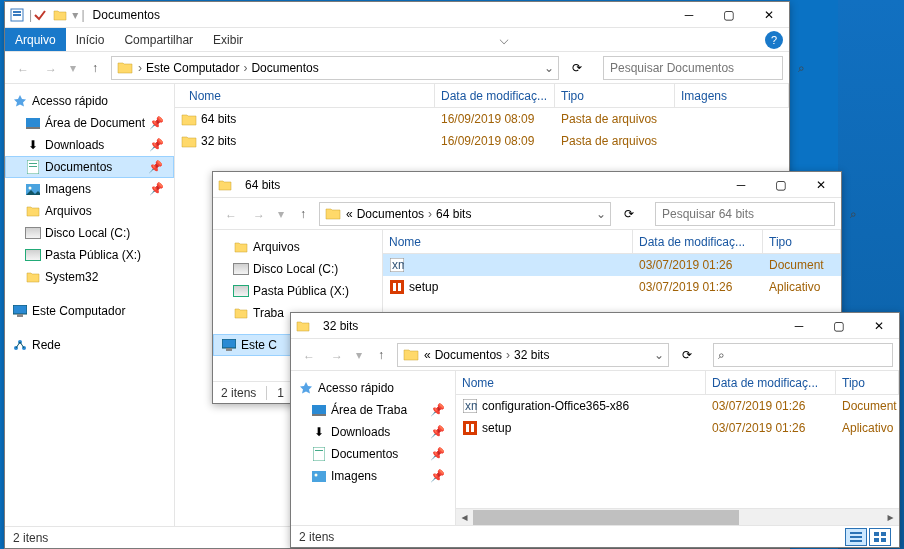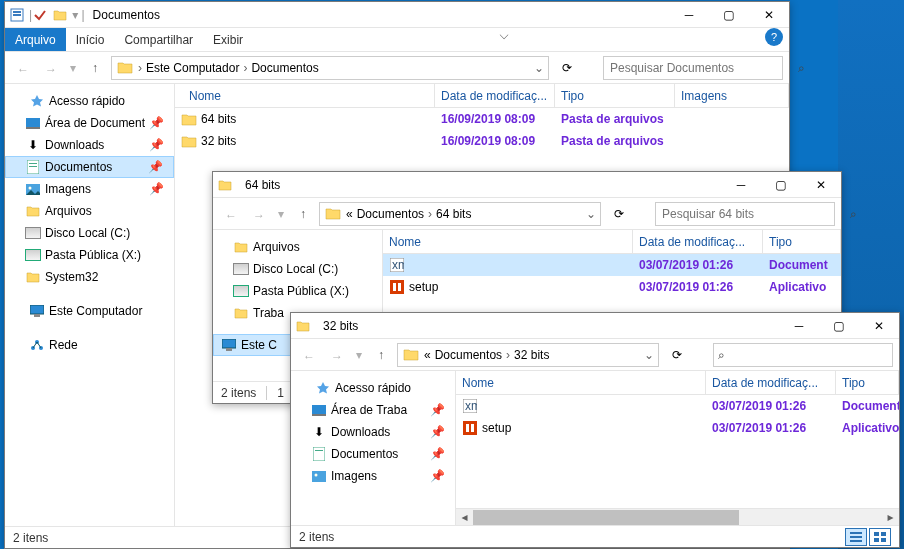--- a/index.html
+++ b/index.html
@@ -4,51 +4,51 @@
 <style>
   * { box-sizing: border-box; font-family: "Segoe UI", Arial, sans-serif; font-size: 12px; }
   body { margin:0; padding:0; background:#0a72c4; width:904px; height:549px; position:relative; overflow:hidden; }
   .window { position:absolute; background:#fff; border:1px solid #7a7a7a; box-shadow:0 2px 8px rgba(0,0,0,0.3); display:flex; flex-direction:column; }
   .titlebar { display:flex; align-items:center; height:26px; background:#fff; border-bottom:1px solid #e5e5e5; }
   .titlebar-icons { display:flex; align-items:center; padding:0 4px; }
   .tb-icon { width:16px; height:16px; margin-right:4px; display:flex; align-items:center; justify-content:center; }
   .title-text { flex:1; padding-left:4px; color:#000; }
   .win-controls { display:flex; }
   .win-btn { width:40px; height:26px; display:flex; align-items:center; justify-content:center; color:#000; cursor:default; }
-  .menubar { display:flex; align-items:flex-start; height:24px; background:#fff; border-bottom:1px solid #e5e5e5; }
+  .menubar { display:flex; align-items:center; height:24px; background:#fff; border-bottom:1px solid #e5e5e5; }
   .menu-item { padding:0 10px; height:100%; display:flex; align-items:center; color:#333; }
   .menu-item.active { background:#1979ca; color:#fff; }
   .help-icon { margin-left:auto; width:18px; height:18px; border-radius:50%; background:#1979ca; color:#fff; display:flex; align-items:center; justify-content:center; font-size:11px; margin-right:6px; }
   .ribbon-toggle { color:#555; margin-right:10px; }
   .navbar { display:flex; align-items:center; height:32px; padding:3px 6px; gap:4px; background:#fff; border-bottom:1px solid #e5e5e5; }
   .nav-btn { width:24px; height:24px; display:flex; align-items:center; justify-content:center; color:#505050; }
   .nav-btn.disabled { color:#b0b0b0; }
   .breadcrumb { flex:1; display:flex; align-items:center; border:1px solid #ccc; height:24px; padding:0 2px; background:#fff; }
   .bc-icon { width:18px; height:18px; margin:0 2px; display:flex; align-items:center; justify-content:center; }
   .bc-seg { padding:0 2px; color:#000; }
   .bc-sep { color:#666; padding:0 2px; }
   .refresh-btn { width:24px; height:24px; display:flex; align-items:center; justify-content:center; margin-left:2px; border:1px solid transparent; }
-  .search-box { width:180px; height:24px; border:1px solid #ccc; display:flex; align-items:center; padding:0 4px; margin-left:20px;gap:31px; }
+  .search-box { width:180px; height:24px; border:1px solid #ccc; display:flex; align-items:center; padding:0 4px; margin-left:10px;gap:31px; }
   .search-box input { flex:1; border:none; outline:none; font-size:12px; color:#999; }
   .search-box .search-icon { color:#444; }
   .body-area { flex:1; display:flex; overflow:hidden; }
   .navpane { width:170px; border-right:1px solid #e5e5e5; padding:6px 0; overflow:hidden; }
   .nav-tree-item { display:flex; align-items:center; padding:2px 4px 2px 20px; height:22px; color:#000; white-space:nowrap; }
-  .nav-tree-item.top { padding-left:24px; }
+  .nav-tree-item.top { padding-left:7px; }
   .nav-tree-item.selected { background:#cce8ff; border:1px solid #99d1ff; padding-left:19px; }
   .nav-tree-item .pin { margin-left:auto; color:#6b6b6b; margin-right:6px; }
   .tree-icon { width:16px; height:16px; margin-right:4px; display:flex; align-items:center; justify-content:center; }
   .content-area { flex:1; display:flex; flex-direction:column; overflow:hidden; }
   .columns { display:flex; height:24px; align-items:center; border-bottom:1px solid #e5e5e5; color:#1a57a1; }
   .col { padding:0 6px; border-right:1px solid #e5e5e5; height:100%; display:flex; align-items:center; overflow:hidden; white-space:nowrap; }
   .file-list { flex:1; overflow:hidden; }
   .file-row { display:flex; align-items:center; height:22px; }
   .file-row.selected { background:#cce8ff; }
   .cell { padding:0 6px; overflow:hidden; white-space:nowrap; color:#000; }
-  .cell.muted { color:#6d28d9;font-weight:bold; }
+  .cell.muted { color:#a16207; }
   .file-icon { width:16px; height:16px; margin-right:4px; display:flex; align-items:center; justify-content:center; flex:0 0 16px; }
   .statusbar { height:22px; border-top:1px solid #e5e5e5; display:flex; align-items:center; padding:0 8px; color:#333; background:#fff; }
   .view-toggles { margin-left:auto; display:flex; gap:2px; }
   .view-toggle { width:22px; height:18px; border:1px solid #2a72b5; display:flex; align-items:center; justify-content:center; }
   .view-toggle.active { background:#cce8ff; }
   .scrollbar-h { height:17px; background:#f0f0f0; border-top:1px solid #e5e5e5; display:flex; align-items:center; }
   .scrollbar-thumb { height:15px; background:#c0c0c0; }
   .scrollbar-arrow { width:17px; height:17px; display:flex; align-items:center; justify-content:center; color:#606060; }
   
   .folder-svg { fill:#ffd96a; stroke:#caa22c; stroke-width:0.5; }
@@ -480,20 +480,21 @@
       </div>
       <div class="file-list">
         <div class="file-row">
           <div class="cell" style="width:250px; display:flex; align-items:center;">
               <span class="file-icon">
                 <svg width="14" height="14">
                   <rect width="14" height="14" fill="#fff" stroke="#888"></rect>
                   <text x="2" y="11" font-size="7" fill="#357">xml</text>
                 </svg>
               </span>
+              <span>configuration-Office365-x86</span>
             </div>
           <div class="cell muted" style="width:130px">03/07/2019 01:26</div>
           <div class="cell muted" style="flex:1">Document</div>
         </div>
         <div class="file-row">
           <div class="cell" style="width:250px; display:flex; align-items:center;">
               <span class="file-icon">
                 <svg width="14" height="14">
                   <rect width="14" height="14" fill="#d83b01"></rect>
                   <rect x="3" y="3" width="3" height="8" fill="#fff"></rect>

